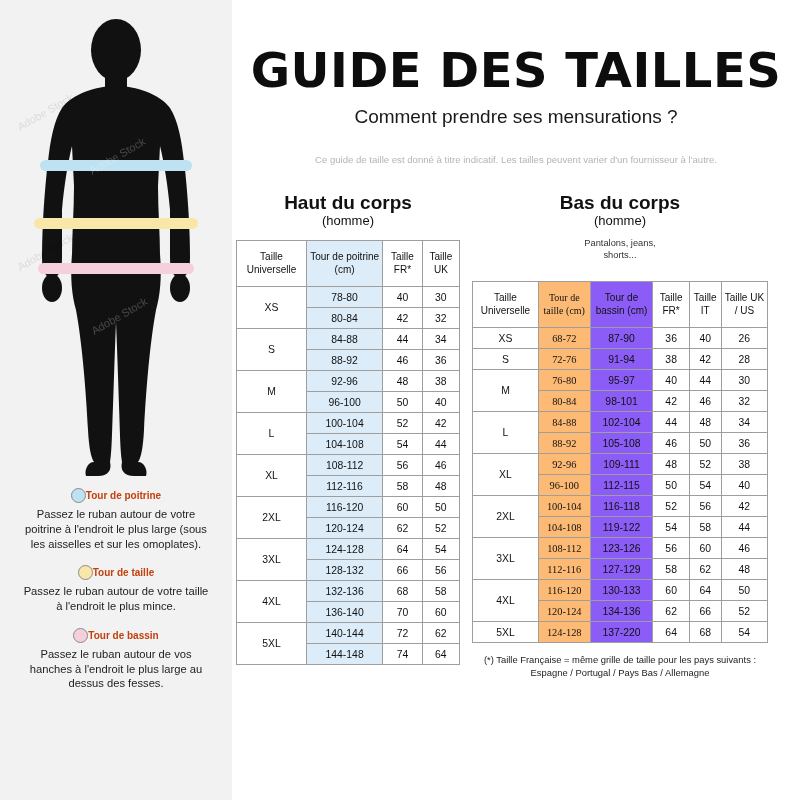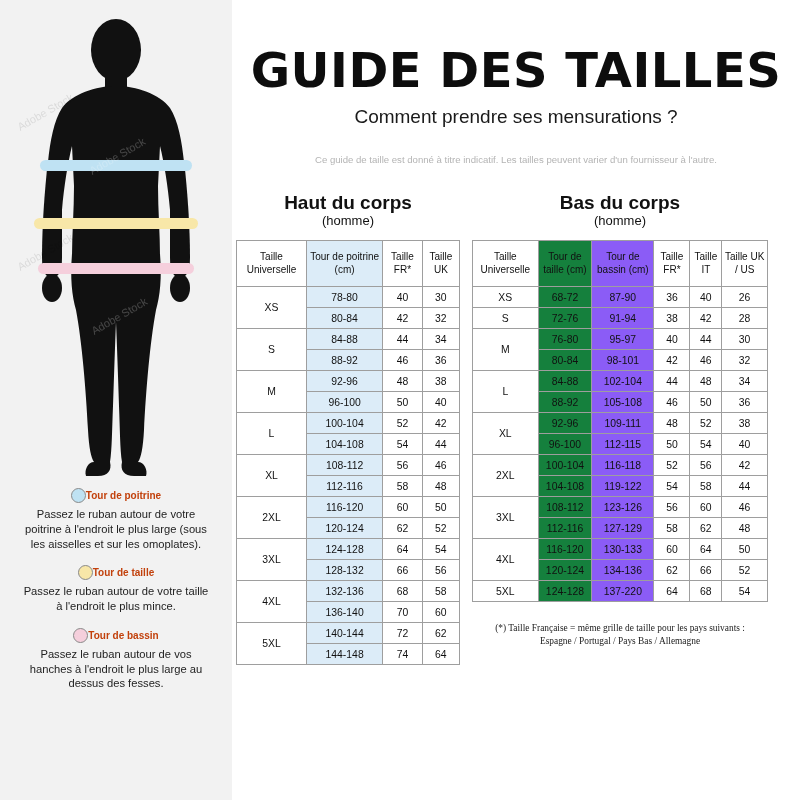--- a/index.html
+++ b/index.html
@@ -136,30 +136,29 @@
     font-weight: normal;
   }
   thead th {
     font-size: 10px;
     height: 46px;
     line-height: 1.22;
     padding: 2px 1px;
     vertical-align: middle;
   }
   .c-blue  { background:#dcecf8; }
-  .c-yellow{ background:#15803d; }
+  .c-yellow{ background:#fdba74;font-family:Liberation Serif, serif; }
   .c-pink  { background:#8b5cf6; }
 
   .footnote {
-    margin-top: 20px;
+    margin-top: 10px;
     text-align: center;
     font-size: 9.4px;
     color:#222;
     line-height: 1.4;
-    font-family: Liberation Serif, serif;
   }
 
   
   .wm {
     position: absolute;
     color: rgba(0,0,0,0.10);
     font-size: 11px;
     transform: rotate(-30deg);
     pointer-events: none;
     font-family: "Liberation Sans", sans-serif;
@@ -379,20 +378,22 @@
               <td>64</td>
             </tr>
           </tbody>
       </table>
     </div>
 
     <div class="table-col right">
       <div class="tbl-head">
         <div class="tbl-title">Bas du corps</div>
         <div class="tbl-sub">(homme)</div>
+        <div class="tbl-items" style="white-space: pre-line;">Pantalons, jeans,
+shorts...</div>
       </div>
       <table>
         <thead>
           <tr>
             <th>Taille Universelle</th>
             <th class="c-yellow">Tour de taille (cm)</th>
             <th class="c-pink">Tour de bassin (cm)</th>
             <th>Taille FR*</th>
             <th>Taille IT</th>
             <th>Taille UK / US</th>

